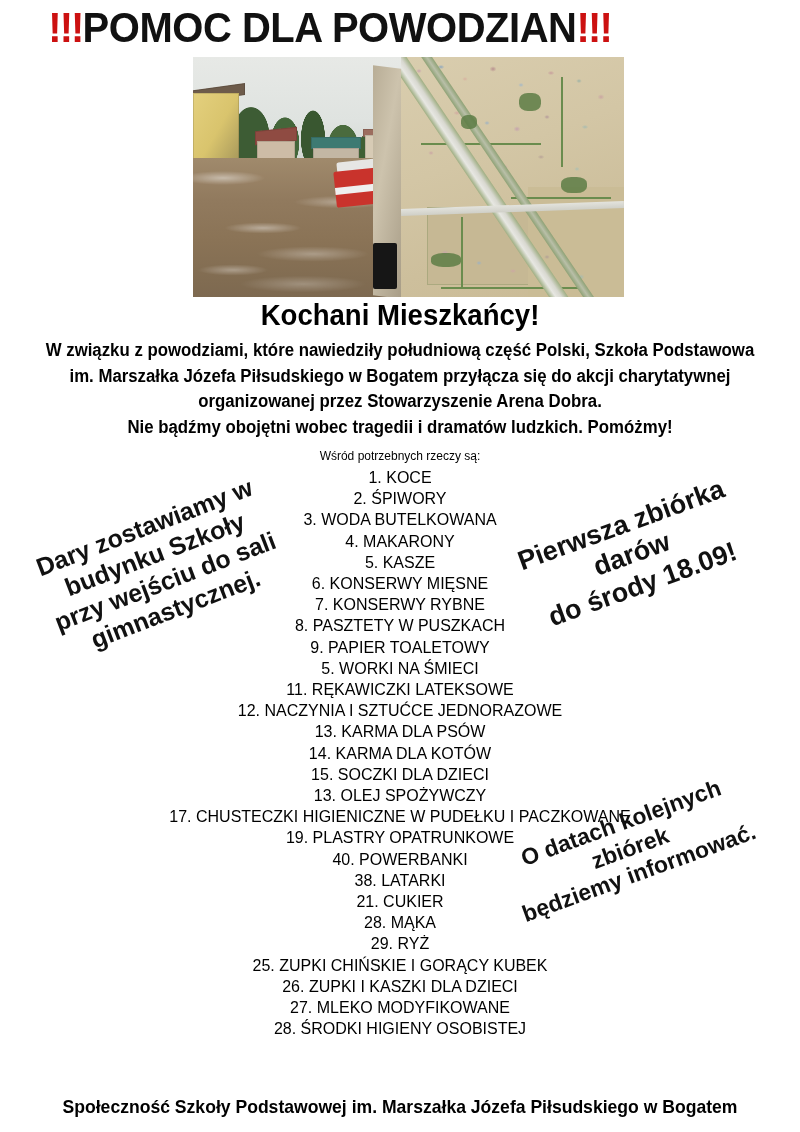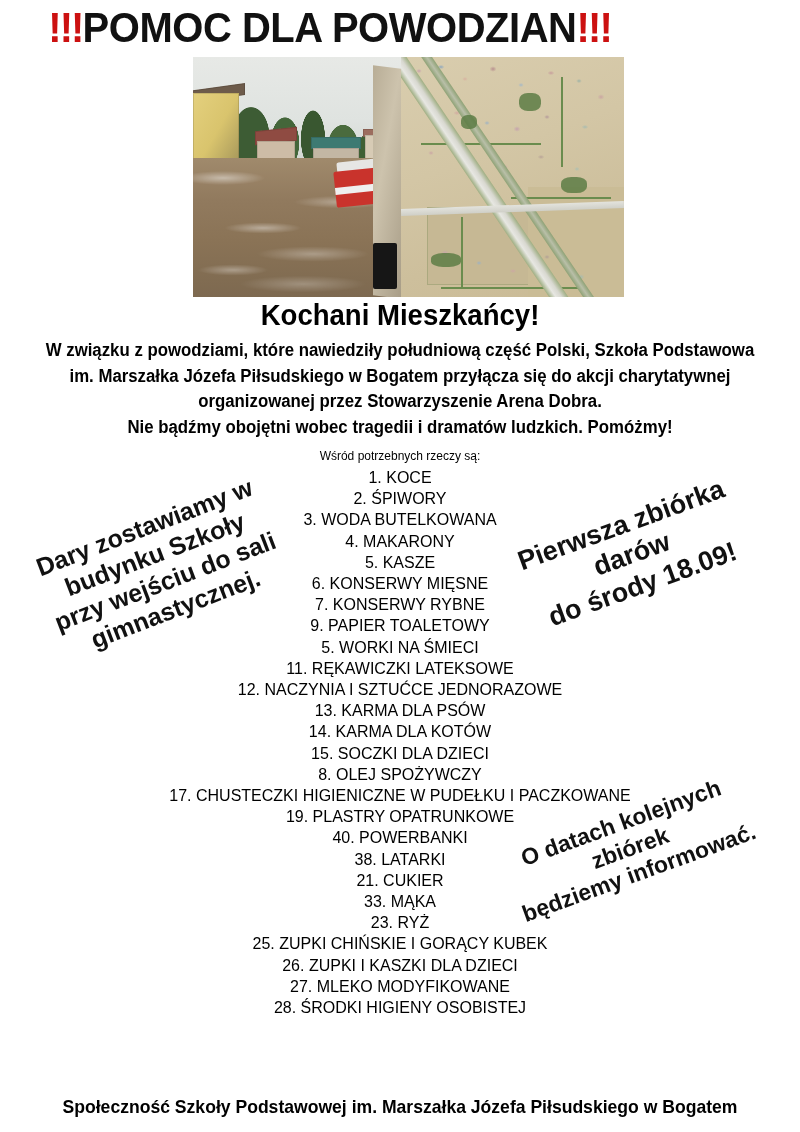--- a/index.html
+++ b/index.html
@@ -332,35 +332,36 @@
 
 <div class="needs-head">Wśród potrzebnych rzeczy są:</div>
 <ul class="needs-list" id="needs-list">
     <li>1. KOCE</li>
     <li>2. ŚPIWORY</li>
     <li>3. WODA BUTELKOWANA</li>
     <li>4. MAKARONY</li>
     <li>5. KASZE</li>
     <li>6. KONSERWY MIĘSNE</li>
     <li>7. KONSERWY RYBNE</li>
+    <li>8. PASZTETY W PUSZKACH</li>
     <li>9. PAPIER TOALETOWY</li>
     <li>5. WORKI NA ŚMIECI</li>
     <li>11. RĘKAWICZKI LATEKSOWE</li>
     <li>12. NACZYNIA I SZTUĆCE JEDNORAZOWE</li>
     <li>13. KARMA DLA PSÓW</li>
     <li>14. KARMA DLA KOTÓW</li>
     <li>15. SOCZKI DLA DZIECI</li>
-    <li>8. OLEJ SPOŻYWCZY</li>
+    <li>13. OLEJ SPOŻYWCZY</li>
     <li>17. CHUSTECZKI HIGIENICZNE W PUDEŁKU I PACZKOWANE</li>
     <li>19. PLASTRY OPATRUNKOWE</li>
     <li>40. POWERBANKI</li>
     <li>38. LATARKI</li>
     <li>21. CUKIER</li>
-    <li>33. MĄKA</li>
-    <li>23. RYŻ</li>
+    <li>28. MĄKA</li>
+    <li>29. RYŻ</li>
     <li>25. ZUPKI CHIŃSKIE I GORĄCY KUBEK</li>
     <li>26. ZUPKI I KASZKI DLA DZIECI</li>
     <li>27. MLEKO MODYFIKOWANE</li>
     <li>28. ŚRODKI HIGIENY OSOBISTEJ</li>
   </ul>
 
 <div class="overlay ov-left">Dary zostawiamy w
 budynku Szkoły
 przy wejściu do sali
 gimnastycznej.</div>

